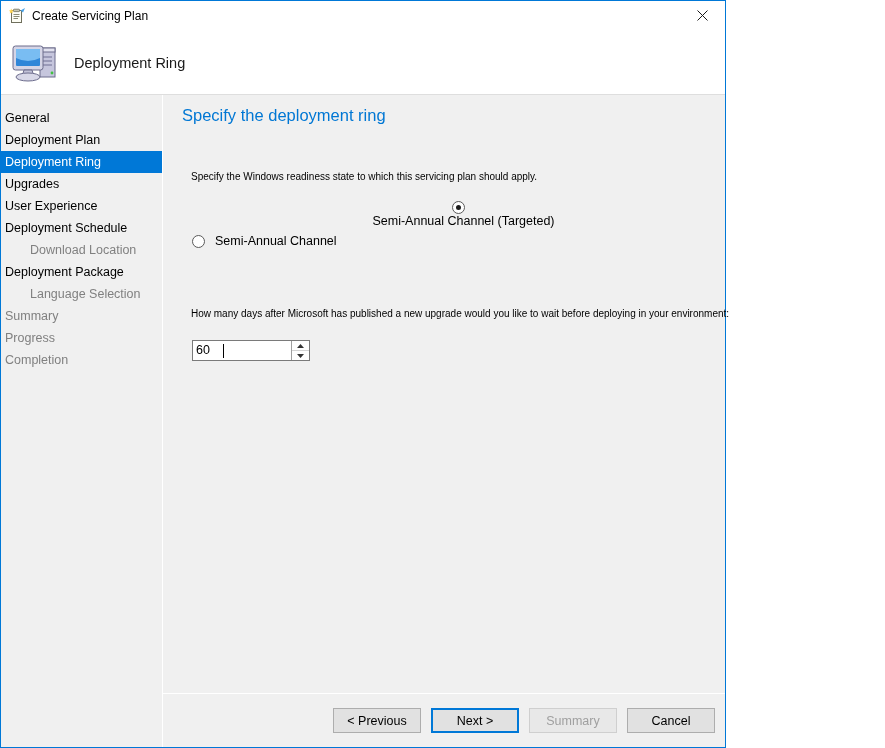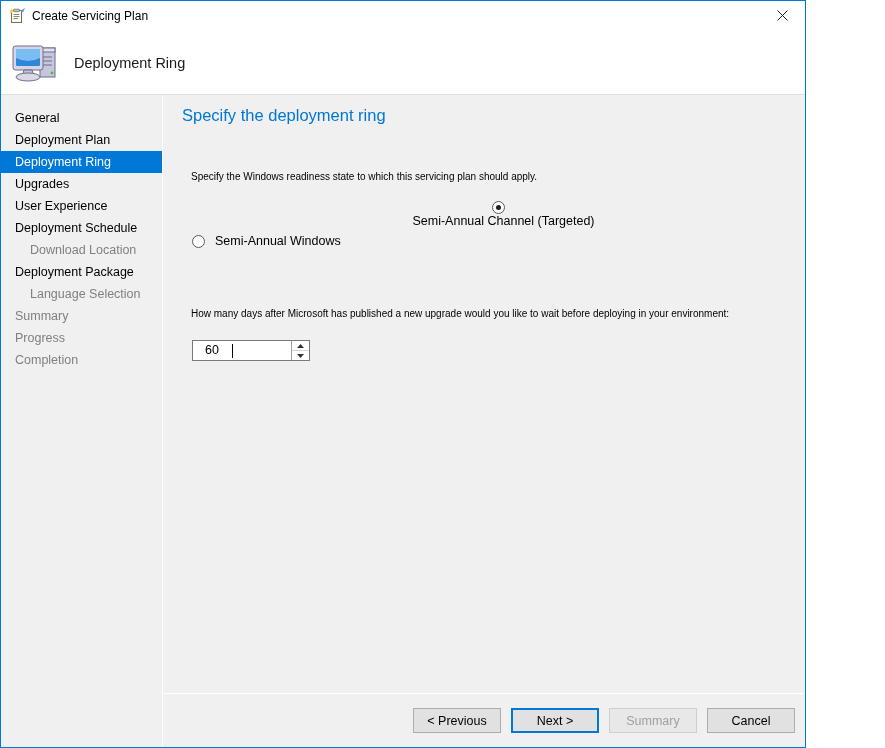--- a/index.html
+++ b/index.html
@@ -11,21 +11,21 @@
     height: 748px;
     background: #ffffff;
     font-family: "Liberation Sans", sans-serif;
     overflow: hidden;
     -webkit-font-smoothing: antialiased;
   }
 
   
   #window {
     position: relative;
-    width: 806px;
+    width: 726px;
     height: 748px;
     box-sizing: border-box;
     border: 1px solid #0078d7;
     background: #d946ef;
     display: flex;
     flex-direction: column;
   }
 
   
   #titlebar {
@@ -102,21 +102,21 @@
     background: #f0f0f0;
     border-right: 1px solid #ffffff;
     padding-top: 12px;
     box-sizing: border-box;
   }
   .nav-item {
     height: 22px;
     line-height: 22px;
     font-size: 12.5px;
     color: #000000;
-    padding-left: 14px;
+    padding-left: 4px;
     white-space: nowrap;
     cursor: default;
     box-sizing: border-box;
   }
   .nav-item.sub {
     padding-left: 29px;
     color: #808080;
   }
   .nav-item.muted {
     color: #808080;
@@ -206,21 +206,21 @@
     box-sizing: border-box;
     border: 1px solid #7a7a7a;
     background: #ffffff;
     display: flex;
     align-items: stretch;
   }
   #spinner-value-wrap {
     flex: 1;
     display: flex;
     align-items: center;
-    padding-left: 12px;
+    padding-left: 3px;
     min-width: 0;
     position: relative;
     gap: 12px;
   }
   #spinner-value {
     font-size: 12.5px;
     color: #000000;
     line-height: 19px;
   }
   #spinner-caret {
@@ -358,21 +358,21 @@
 
         <div id="intro-text" class="body-text">Specify the Windows readiness state to which this servicing plan should apply.</div>
 
         <div id="radio-1" class="radio-row">
           <span class="radio-mark checked"></span>
           <span class="radio-label">Semi-Annual Channel (Targeted)</span>
         </div>
 
         <div id="radio-2" class="radio-row">
           <span class="radio-mark"></span>
-          <span class="radio-label">Semi-Annual Windows</span>
+          <span class="radio-label">Semi-Annual Channel</span>
         </div>
 
         <div id="days-question" class="body-text">How many days after Microsoft has published a new upgrade would you like to wait before deploying in your environment:</div>
 
         <div id="spinner">
           <div id="spinner-value-wrap">
             <span id="spinner-value">60</span>
             <span id="spinner-caret"></span>
           </div>
           <div id="spinner-buttons">

